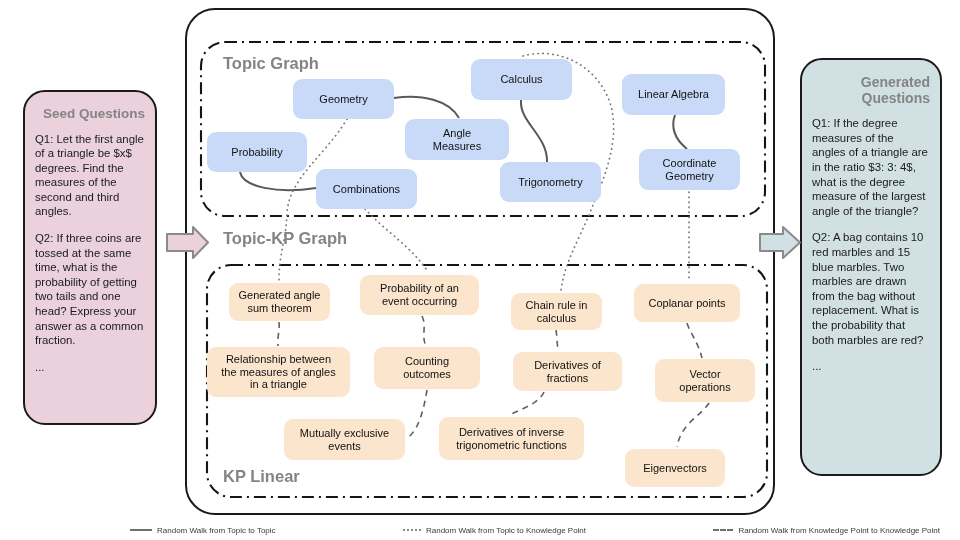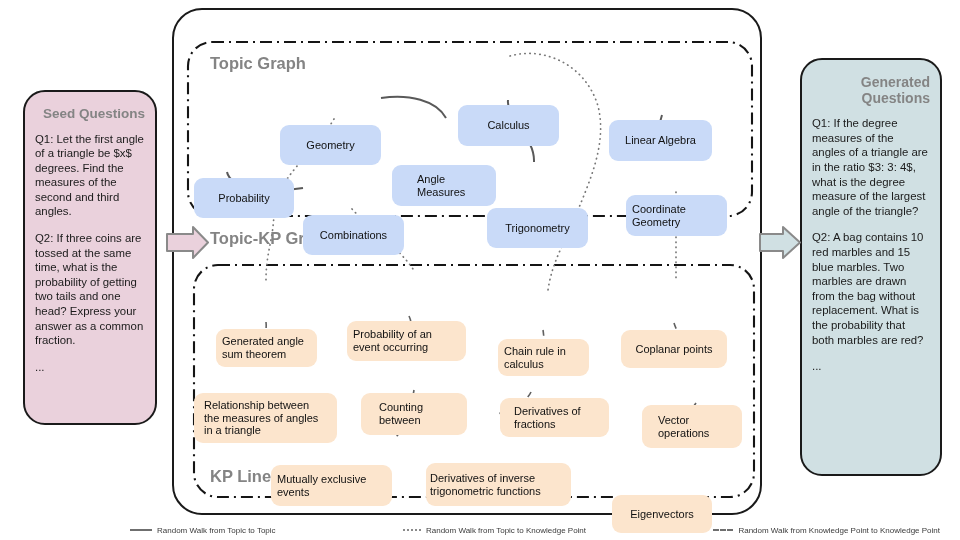--- a/index.html
+++ b/index.html
@@ -18,30 +18,30 @@
     font-weight:bold;color:#848484;text-align:right;font-size:13.5px;line-height:1.15;
     margin:4px 0 10px 0;
   }
   .side-card p{
     font-size:11.4px;line-height:1.28;margin:0 0 12px 0;color:#1a1a1a;
   }
   .side-card p.dots{margin:0;}
   #seed-panel{left:23px;top:90px;width:134px;height:335px;background:#ead1dc;}
   #generated-panel{left:800px;top:58px;width:142px;height:418px;background:#d0e0e3;}
   #center-panel{
-    left:172px;top:8px;width:590px;height:507px;background:#ffffff;border-radius:30px;
+    left:185px;top:8px;width:590px;height:507px;background:#ffffff;border-radius:30px;
   }
   #diagram-svg{position:absolute;left:0;top:0;width:590px;height:507px;}
   .section-label{
     position:absolute;font-weight:bold;color:#848484;font-size:16.5px;
   }
   .node{
     position:absolute;display:flex;align-items:center;justify-content:center;
-    text-align:left;border-radius:9px;font-size:11px;line-height:1.18;color:#111;
-    box-sizing:border-box;padding:0 6px;margin-top:46px;
+    text-align:center;border-radius:9px;font-size:11px;line-height:1.18;color:#111;
+    box-sizing:border-box;padding:0 6px;
   }
   .node.topic{background:#c9daf8;}
   .node.kp{background:#fce5cd;}
   .edge-solid{fill:none;stroke:#595959;stroke-width:2;}
   .edge-dotted{fill:none;stroke:#787878;stroke-width:1.7;stroke-dasharray:0.4 4.6;stroke-linecap:round;}
   .edge-dashed{fill:none;stroke:#606060;stroke-width:1.6;stroke-dasharray:6 5;}
   .frame{fill:none;stroke:#151515;stroke-width:2.1;stroke-dasharray:12 5 2 5;}
   .block-arrow{position:absolute;z-index:5;}
   #legend{
     position:absolute;left:130px;top:522px;width:810px;height:16px;
@@ -107,21 +107,21 @@
   <div class="node topic" style="left:284px;top:49px;width:101px;height:41px">Calculus</div>
   <div class="node topic" style="left:313px;top:152px;width:101px;height:40px">Trigonometry</div>
   <div class="node topic" style="left:435px;top:64px;width:103px;height:41px">Linear Algebra</div>
   <div class="node topic" style="left:452px;top:139px;width:101px;height:41px">Coordinate Geometry</div>
 
   <div class="node kp" style="left:42px;top:273px;width:101px;height:38px">Generated angle sum theorem</div>
   <div class="node kp" style="left:173px;top:265px;width:119px;height:40px">Probability of an event occurring</div>
   <div class="node kp" style="left:324px;top:283px;width:91px;height:37px">Chain rule in calculus</div>
   <div class="node kp" style="left:447px;top:274px;width:106px;height:38px">Coplanar points</div>
   <div class="node kp" style="left:20px;top:337px;width:143px;height:50px;padding:0 10px">Relationship between the measures of angles in a triangle</div>
-  <div class="node kp" style="left:187px;top:337px;width:106px;height:42px;padding:0 18px">Counting between</div>
+  <div class="node kp" style="left:187px;top:337px;width:106px;height:42px;padding:0 18px">Counting outcomes</div>
   <div class="node kp" style="left:326px;top:342px;width:109px;height:39px;padding:0 14px">Derivatives of fractions</div>
   <div class="node kp" style="left:468px;top:349px;width:100px;height:43px;padding:0 16px">Vector operations</div>
   <div class="node kp" style="left:97px;top:409px;width:121px;height:41px">Mutually exclusive events</div>
   <div class="node kp" style="left:252px;top:407px;width:145px;height:43px;padding:0 4px">Derivatives of inverse trigonometric functions</div>
   <div class="node kp" style="left:438px;top:439px;width:100px;height:38px">Eigenvectors</div>
 </div>
 
 <svg class="block-arrow" style="left:160px;top:222px" width="52" height="40" viewBox="0 0 52 40">
   <polygon points="7,12 33,12 33,5 48,20.5 33,36 33,29 7,29" fill="#ead1dc" stroke="#8a8a8a" stroke-width="2" stroke-linejoin="round"></polygon>
 </svg>

